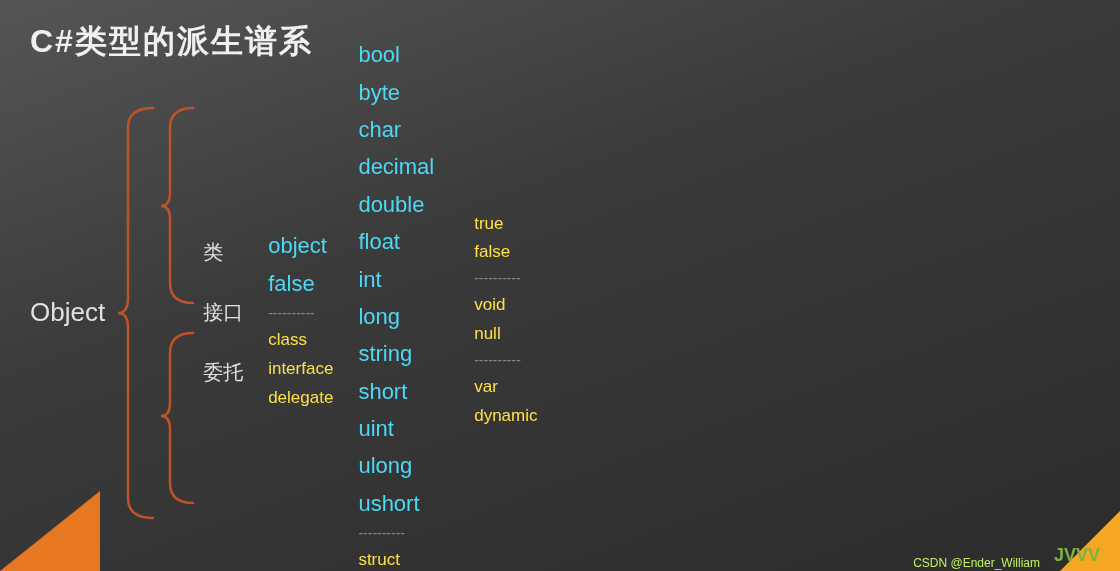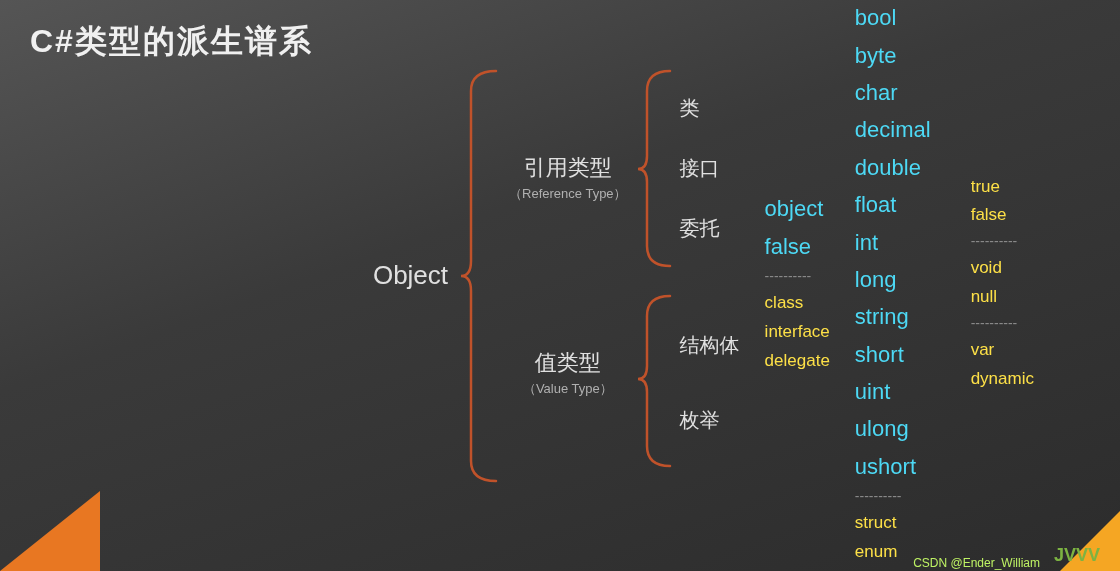--- a/index.html
+++ b/index.html
@@ -41,20 +41,21 @@
       width: 60px;
       height: 60px;
       background: #f5a623;
       clip-path: polygon(100% 0, 100% 100%, 0 100%);
     }
 
     .content {
       position: absolute;
       inset: 0;
       display: flex;
+      flex-direction: column;
     }
 
     
     .title {
       font-size: 32px;
       font-weight: bold;
       color: #f0f0f0;
       padding: 20px 30px 10px 30px;
       letter-spacing: 2px;
     }
@@ -159,53 +160,37 @@
   <div class="diagram">
     <div class="main-layout">
 
       <div class="object-label">Object</div>
 
       <svg class="brace-svg" width="45" height="420" viewBox="0 0 45 420">
 
         <path d="M40,5 Q15,5 15,25 L15,195 Q15,210 5,210 Q15,210 15,225 L15,395 Q15,415 40,415" fill="none" stroke="#c0522a" stroke-width="2.5" stroke-linecap="round"></path>
       </svg>
 
-      <div class="middle-col">
-
-        <div class="group-label" style="margin-top:20px;">
-          <div class="type-label">引用类型</div>
-          <div class="type-sublabel">（Reference Type）</div>
-        </div>
-
-        <div class="group-label" style="margin-bottom:20px;">
-          <div class="type-label">值类型</div>
-          <div class="type-sublabel">（Value Type）</div>
-        </div>
-      </div>
 
       <div style="position:relative; height:430px; display:flex; align-items:center;">
         <svg width="40" height="430" viewBox="0 0 40 430">
 
           <path d="M35,10 Q12,10 12,30 L12,95 Q12,108 3,108 Q12,108 12,121 L12,185 Q12,205 35,205" fill="none" stroke="#c0522a" stroke-width="2.5" stroke-linecap="round"></path>
 
           <path d="M35,235 Q12,235 12,255 L12,305 Q12,318 3,318 Q12,318 12,331 L12,385 Q12,405 35,405" fill="none" stroke="#c0522a" stroke-width="2.5" stroke-linecap="round"></path>
         </svg>
 
         <div style="display:flex; flex-direction:column; justify-content:space-around; height:430px; margin-left:5px;">
 
           <div style="height:210px; display:flex; flex-direction:column; justify-content:space-around; padding:15px 0;">
             <div class="subitem-label">类</div>
             <div class="subitem-label">接口</div>
             <div class="subitem-label">委托</div>
           </div>
 
-          <div style="height:210px; display:flex; flex-direction:column; justify-content:space-around; padding:30px 0;">
-            <div class="subitem-label">结构体</div>
-            <div class="subitem-label">枚举</div>
-          </div>
         </div>
       </div>
 
       <div class="right-col" style="margin-left:25px; justify-content:flex-start; padding-top:15px;">
         <div class="val-cyan">object</div>
         <div class="val-cyan">false</div>
         <div class="val-dots">----------</div>
         <div class="val-white">class</div>
         <div class="val-white">interface</div>
         <div class="val-white">delegate</div>

